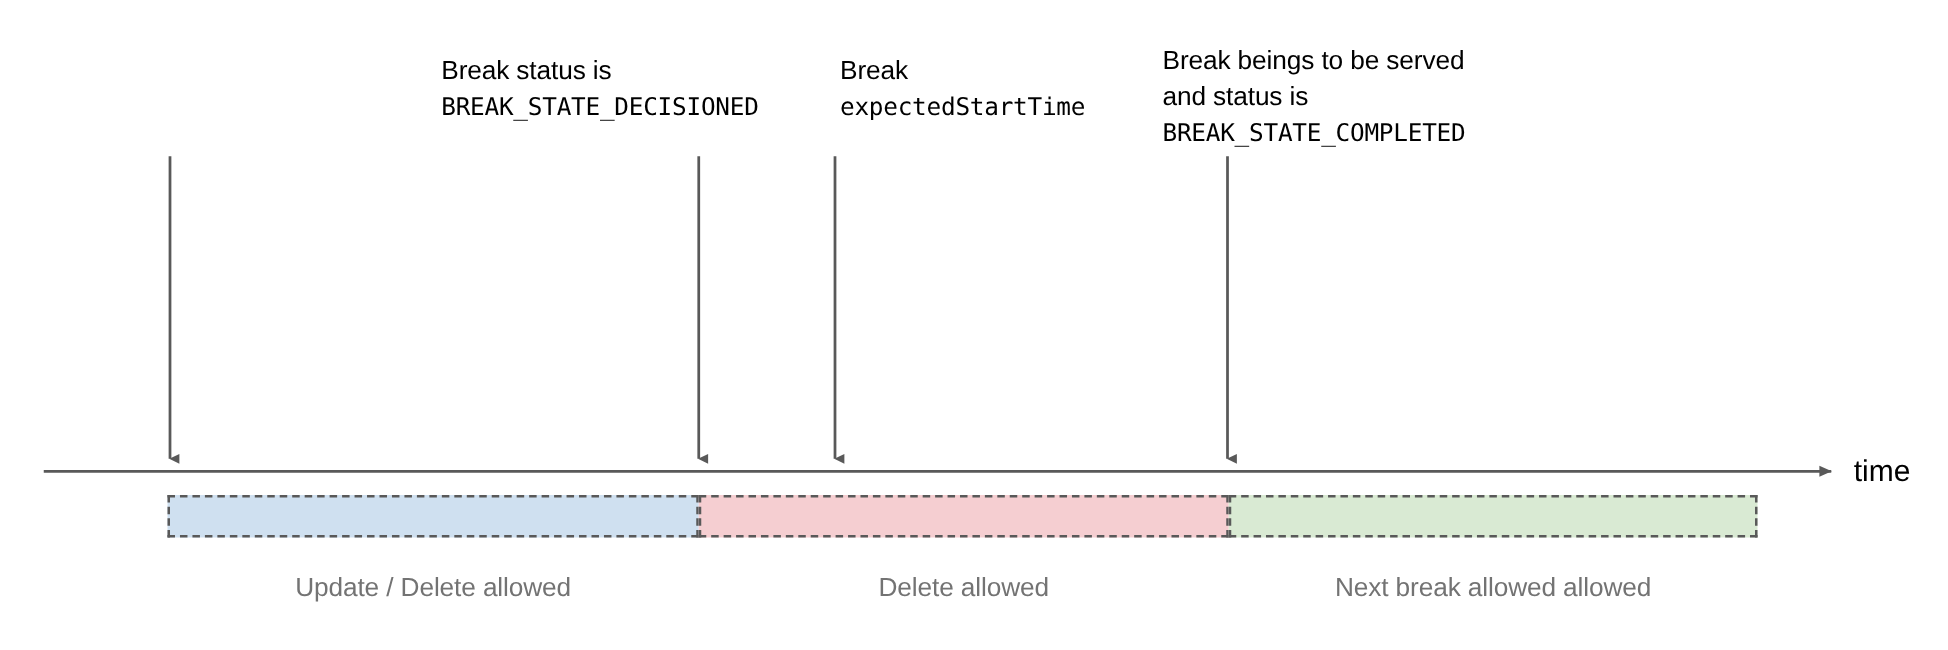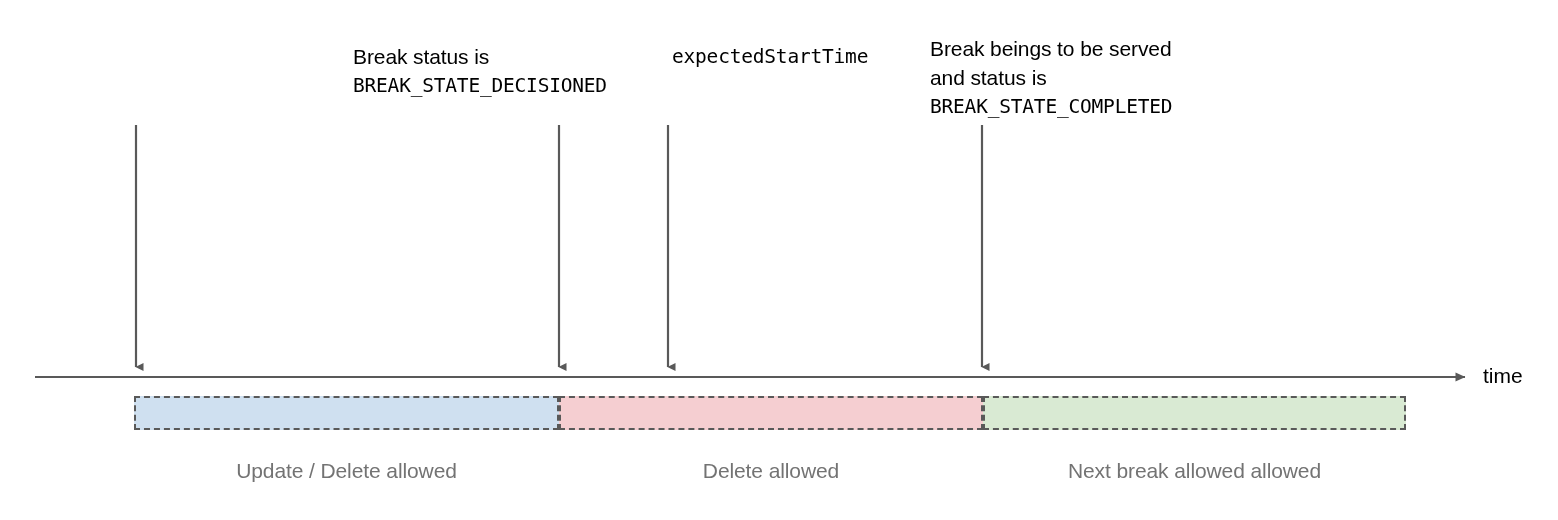--- a/index.html
+++ b/index.html
@@ -41,21 +41,21 @@
     position: absolute;
     left: 0;
     top: 0;
     width: 1558px;
     height: 520px;
   }
 
   
   #time-label {
     position: absolute;
-    font-size: 21px;
+    font-size: 24px;
     color: #000000;
     font-family: "Liberation Sans", sans-serif;
   }
 
   
   .bar {
     position: absolute;
     top: 396px;
     height: 34px;
     box-sizing: border-box;
@@ -74,21 +74,21 @@
   }
 </style>
 </head>
 <body>
 
 <div id="canvas">
 
   <div id="annotations">
       <div class="annot" style="left: 29px; top: 42px;"></div>
       <div class="annot" style="left: 353px; top: 42px;"><span class="plain">Break status is</span><span class="mono">BREAK_STATE_DECISIONED</span></div>
-      <div class="annot" style="left: 672px; top: 42px;"><span class="mono">expectedStartTime</span></div>
+      <div class="annot" style="left: 672px; top: 42px;"><span class="plain">Break</span><span class="mono">expectedStartTime</span></div>
       <div class="annot" style="left: 930px; top: 34px;"><span class="plain">Break beings to be served</span><span class="plain">and status is</span><span class="mono">BREAK_STATE_COMPLETED</span></div>
     </div>
 
   <div id="bars">
       <div class="bar" style="left: 134px; width: 425px; background: rgb(207, 224, 240); border-color: rgb(89, 89, 89);"></div>
       <div class="bar" style="left: 559px; width: 424px; background: rgb(245, 206, 209); border-color: rgb(89, 89, 89);"></div>
       <div class="bar" style="left: 983px; width: 423px; background: rgb(217, 234, 211); border-color: rgb(89, 89, 89);"></div>
     </div>
 
   <div id="captions">

